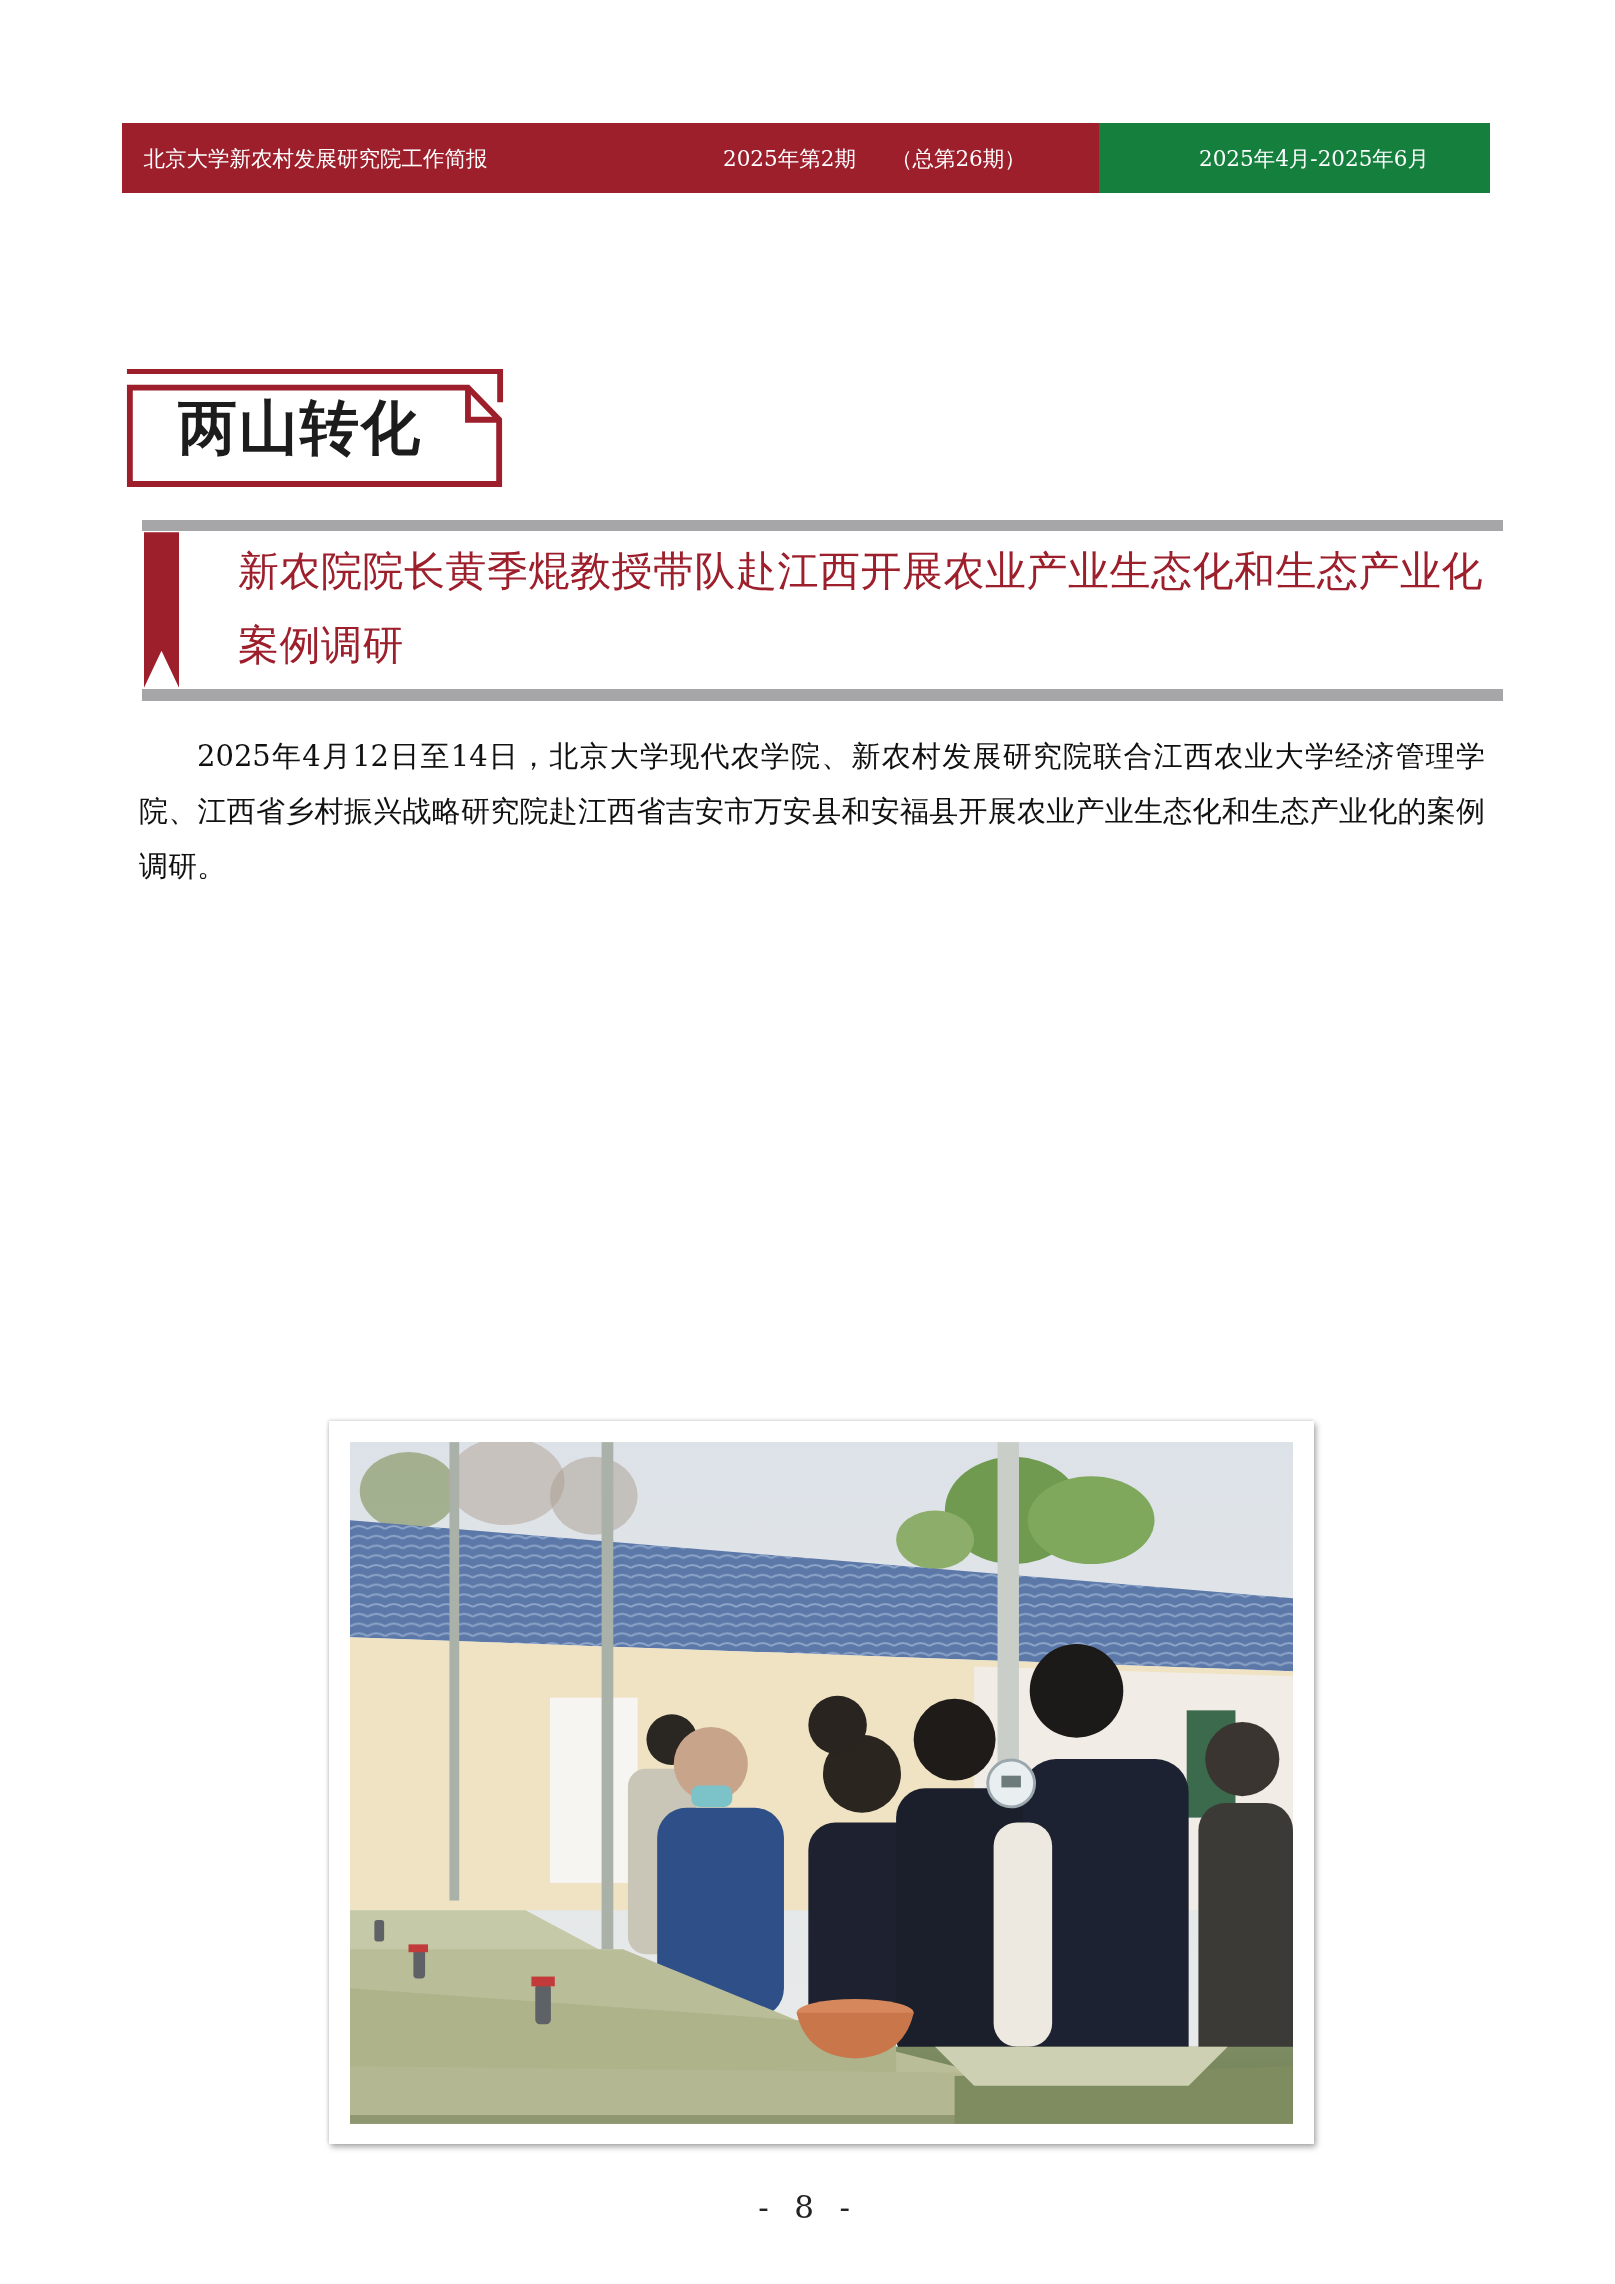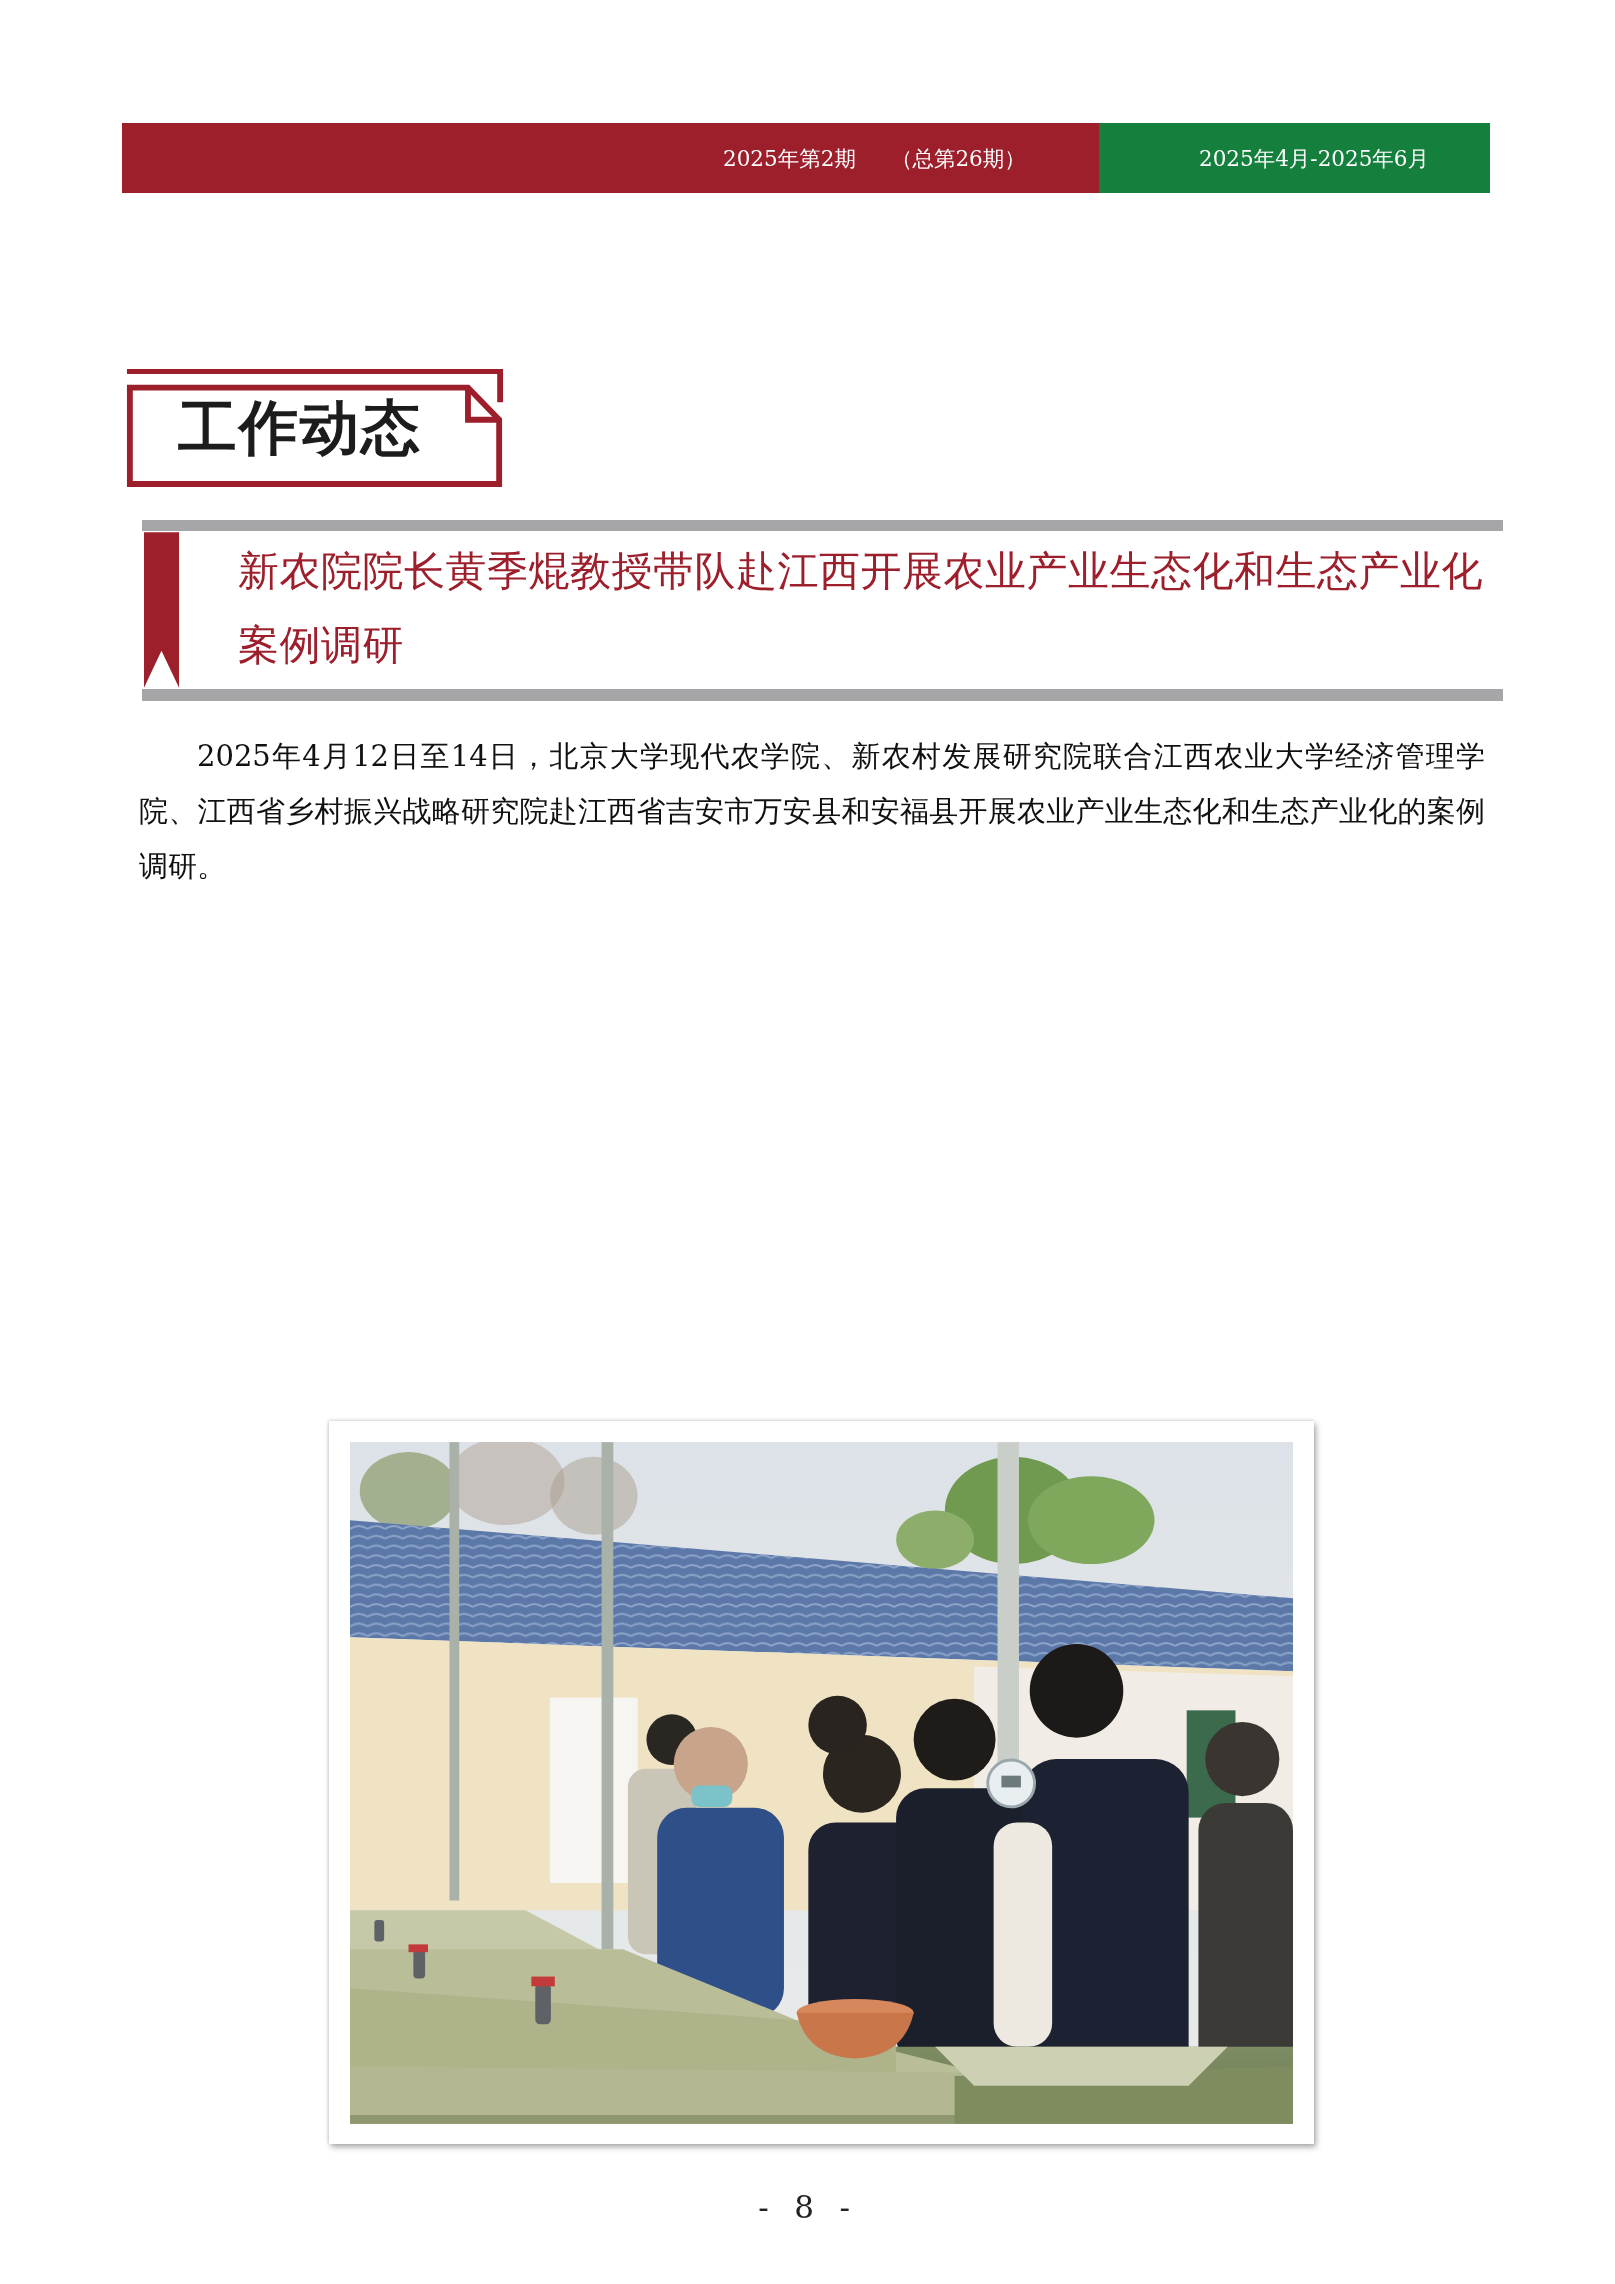--- a/index.html
+++ b/index.html
@@ -35,40 +35,41 @@
   .photo { position: absolute; left: 20.5px; top: 20.5px; width: 943px; height: 682px; overflow: hidden; background: #dfe3e6; }
 
   
   .page-number { position: absolute; left: 0; top: 2189px; width: 1616px; text-align: center; font-size: 31px; color: #222; letter-spacing: 7.8px; }
 </style>
 </head>
 <body>
 
 <div class="header-band">
   <div class="header-red">
+    <span class="header-title">北京大学新农村发展研究院工作简报</span>
     <span class="header-issue">
       <span>2025年第2期</span>
       <span class="total">（总第26期）</span>
     </span>
   </div>
   <div class="header-gray">
     <span class="header-date">2025年4月-2025年6月</span>
   </div>
 </div>
 
 <div class="section-label">
   <svg width="380" height="119" viewBox="0 0 390 122">
 
     <path d="M2 2 H385 V34" fill="none" stroke="#9e1f2c" stroke-width="6"></path>
 
     <path d="M5 19 H352 L384 52 V118 H5 Z" fill="#ffffff" stroke="#9e1f2c" stroke-width="6" stroke-linejoin="miter"></path>
 
     <path d="M352 19 V52 H384" fill="none" stroke="#9e1f2c" stroke-width="6"></path>
   </svg>
-  <span class="section-label-text">工作动态</span>
+  <span class="section-label-text">两山转化</span>
 </div>
 
 <div class="title-bar-top"></div>
 <svg class="ribbon" width="35" height="156" viewBox="0 0 36 160">
   <path d="M0 0 H36 V160 L18 122 L0 160 Z" fill="#9e1f2c"></path>
 </svg>
 <h1 class="article-title">新农院院长黄季焜教授带队赴江西开展农业产业生态化和生态产业化案例调研</h1>
 <div class="title-bar-bottom"></div>
 
 <div class="body-text">

